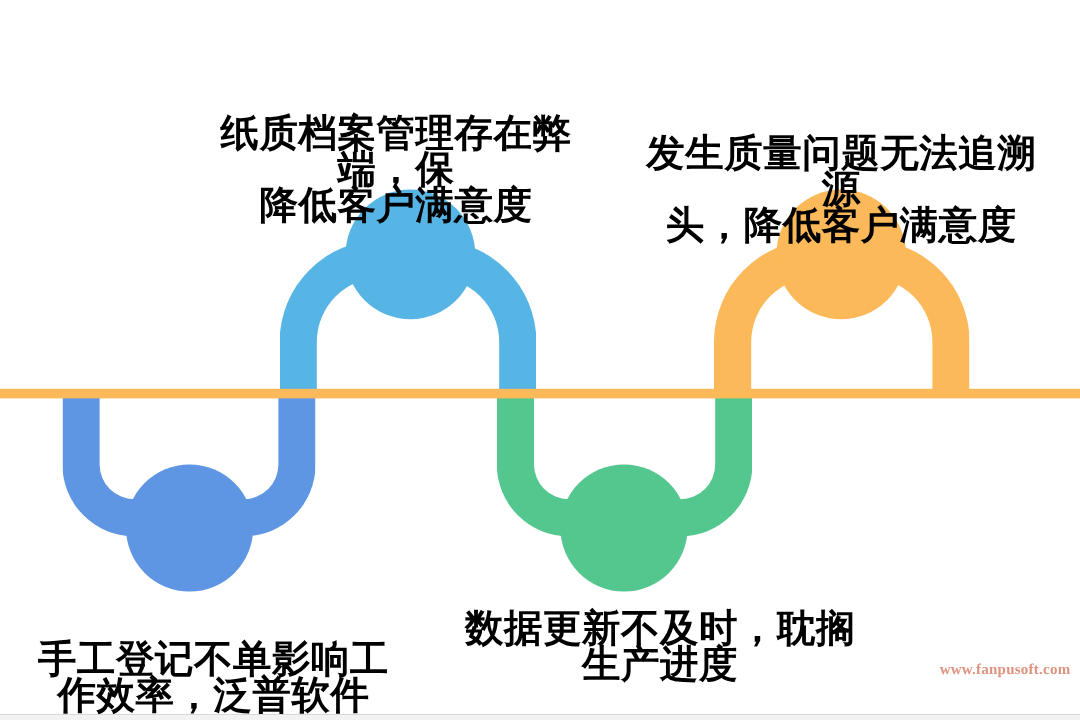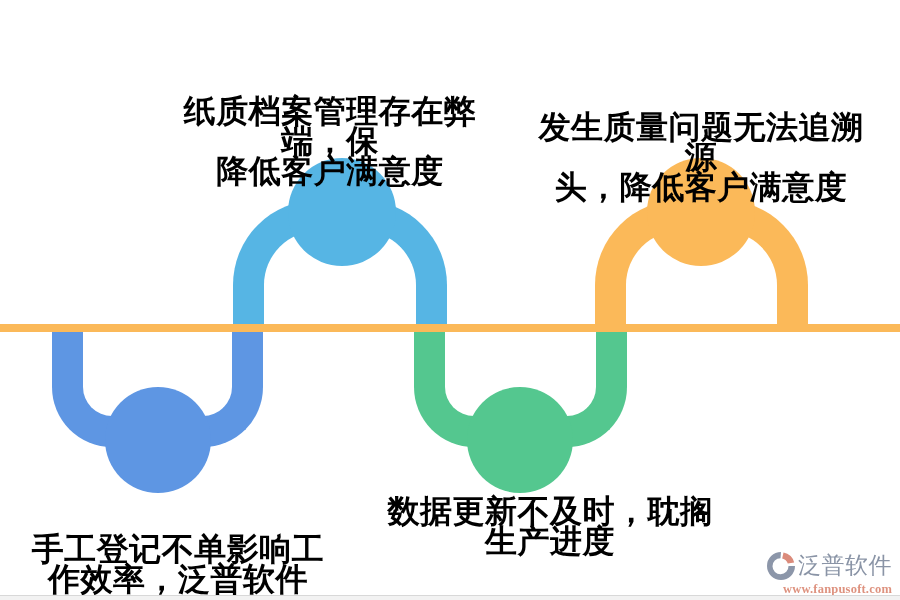--- a/index.html
+++ b/index.html
@@ -31,21 +31,21 @@
   #axis{position:absolute;left:0;top:324px;width:900px;height:8px;background:#FBB959;z-index:3;}
 
   
   .callout{
     position:absolute;z-index:4;text-align:center;color:#000000;
     font-size:32px;line-height:30px;font-weight:700;letter-spacing:0.5px;
   }
   #callout-tl{left:153px;top:96px; width:354px;}
   #callout-tr{left:524px;top:112px; width:354px;}
   #callout-bl{left:28px; top:499px;width:300px;margin-top:35px;}
-  #callout-bc{left:375px;top:496px;width:350px;}
+  #callout-bc{left:375px;top:508px;width:350px;}
 
   
   #logo{position:absolute;left:766px;top:550px;width:126px;z-index:4;}
   #logo .row{display:flex;align-items:center;gap:2px;}
   #logo .brand{font-size:23px;font-weight:400;color:#8A94A6;white-space:nowrap;letter-spacing:0.5px;}
   #logo .url{font-family:"Liberation Serif",serif;font-weight:700;font-size:12.5px;
              color:#DE927F;text-align:right;margin-top:1px;letter-spacing:0.2px;white-space:nowrap;}
 
   
   #bottom-line{position:absolute;left:0;top:595px;width:900px;height:1px;background:#D8D8D8;z-index:4;}
@@ -83,27 +83,18 @@
   <div class="callout" id="callout-bl">
     <div>手工登记不单影响工</div>
     <div>作效率，泛普软件</div>
   </div>
 
   <div class="callout" id="callout-bc">
     <div>数据更新不及时，耽搁生产进度</div>
   </div>
 
   <div id="logo">
-    <div class="row">
-      <span style="display:inline-block;width:30px;height:30px;">
-        <svg width="30" height="30" viewBox="0 0 30 30">
-          <path fill="#8C96A9" d="M15 1 A14 14 0 1 0 29 15 L22.5 15 A8 8 0 1 1 14.5 7.2 Z"></path>
-          <path fill="#DB8B7B" d="M17.5 1.6 A14 14 0 0 1 28.2 11.5 L21.8 12.6 A8 8 0 0 0 16.2 7.4 Z"></path>
-        </svg>
-      </span>
-      <span class="brand">泛普软件</span>
-    </div>
     <div class="url">www.fanpusoft.com</div>
   </div>
 
   <div id="bottom-line"></div>
   <div id="bottom-fill"></div>
 </div>
 
 </body></html>

